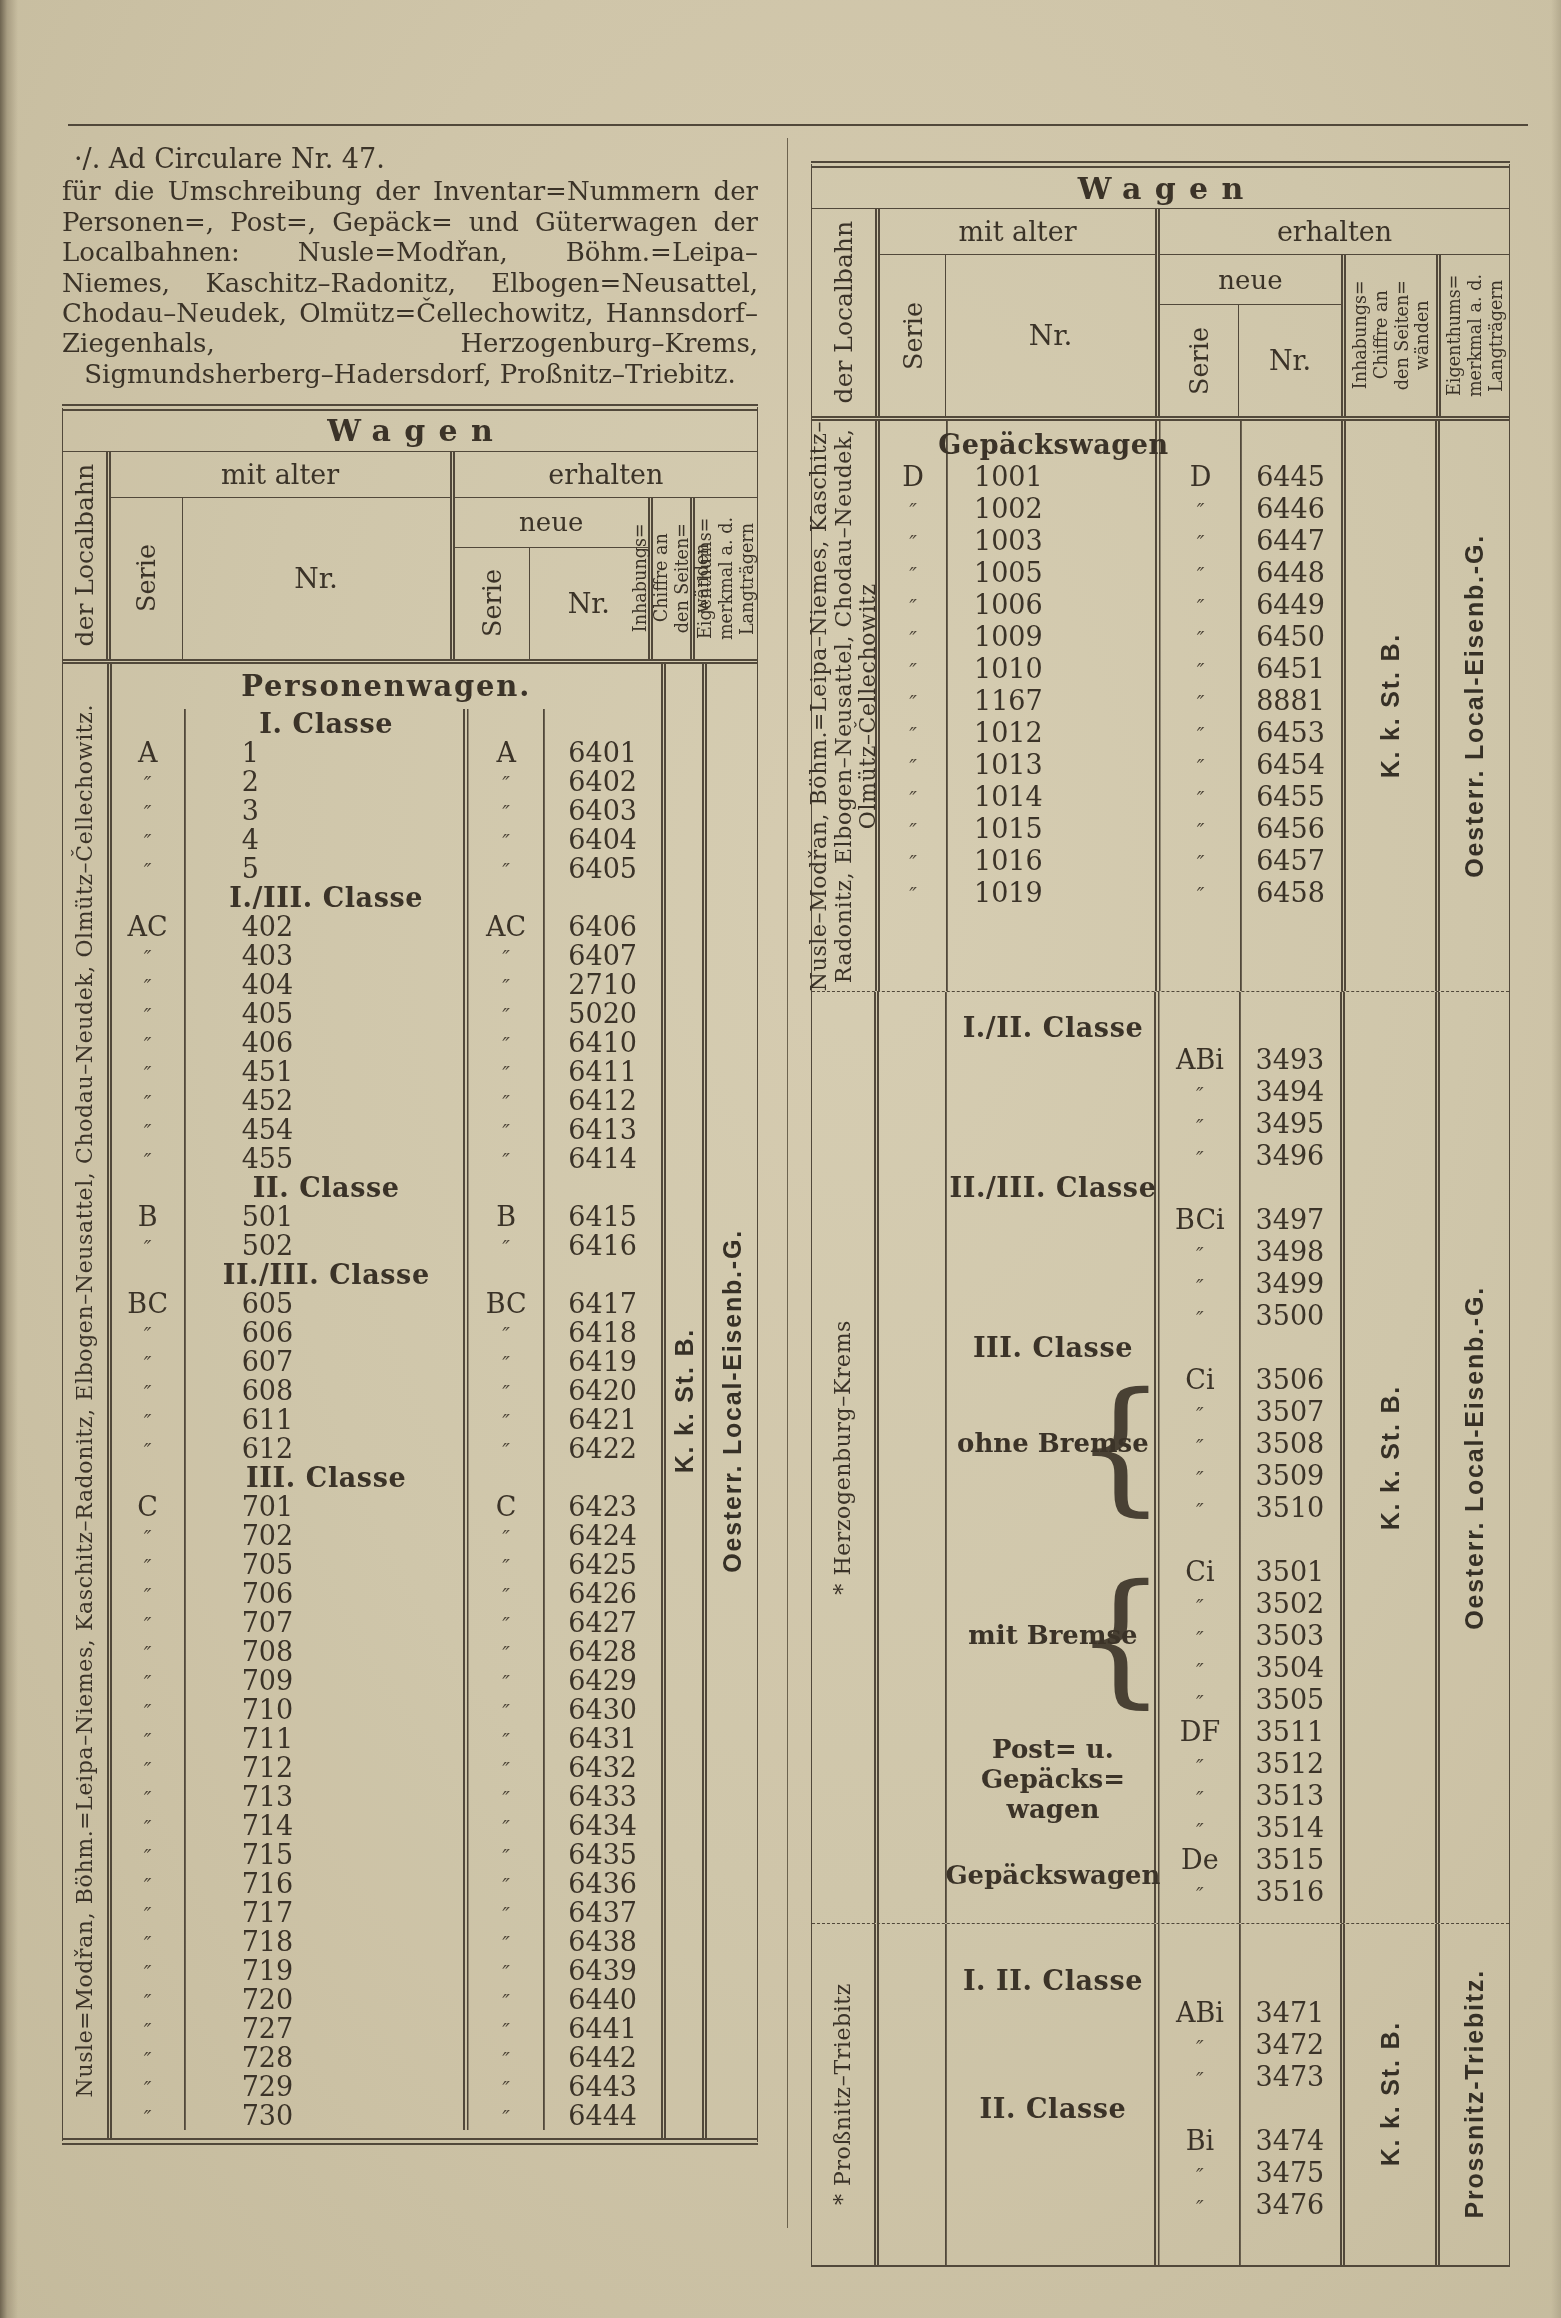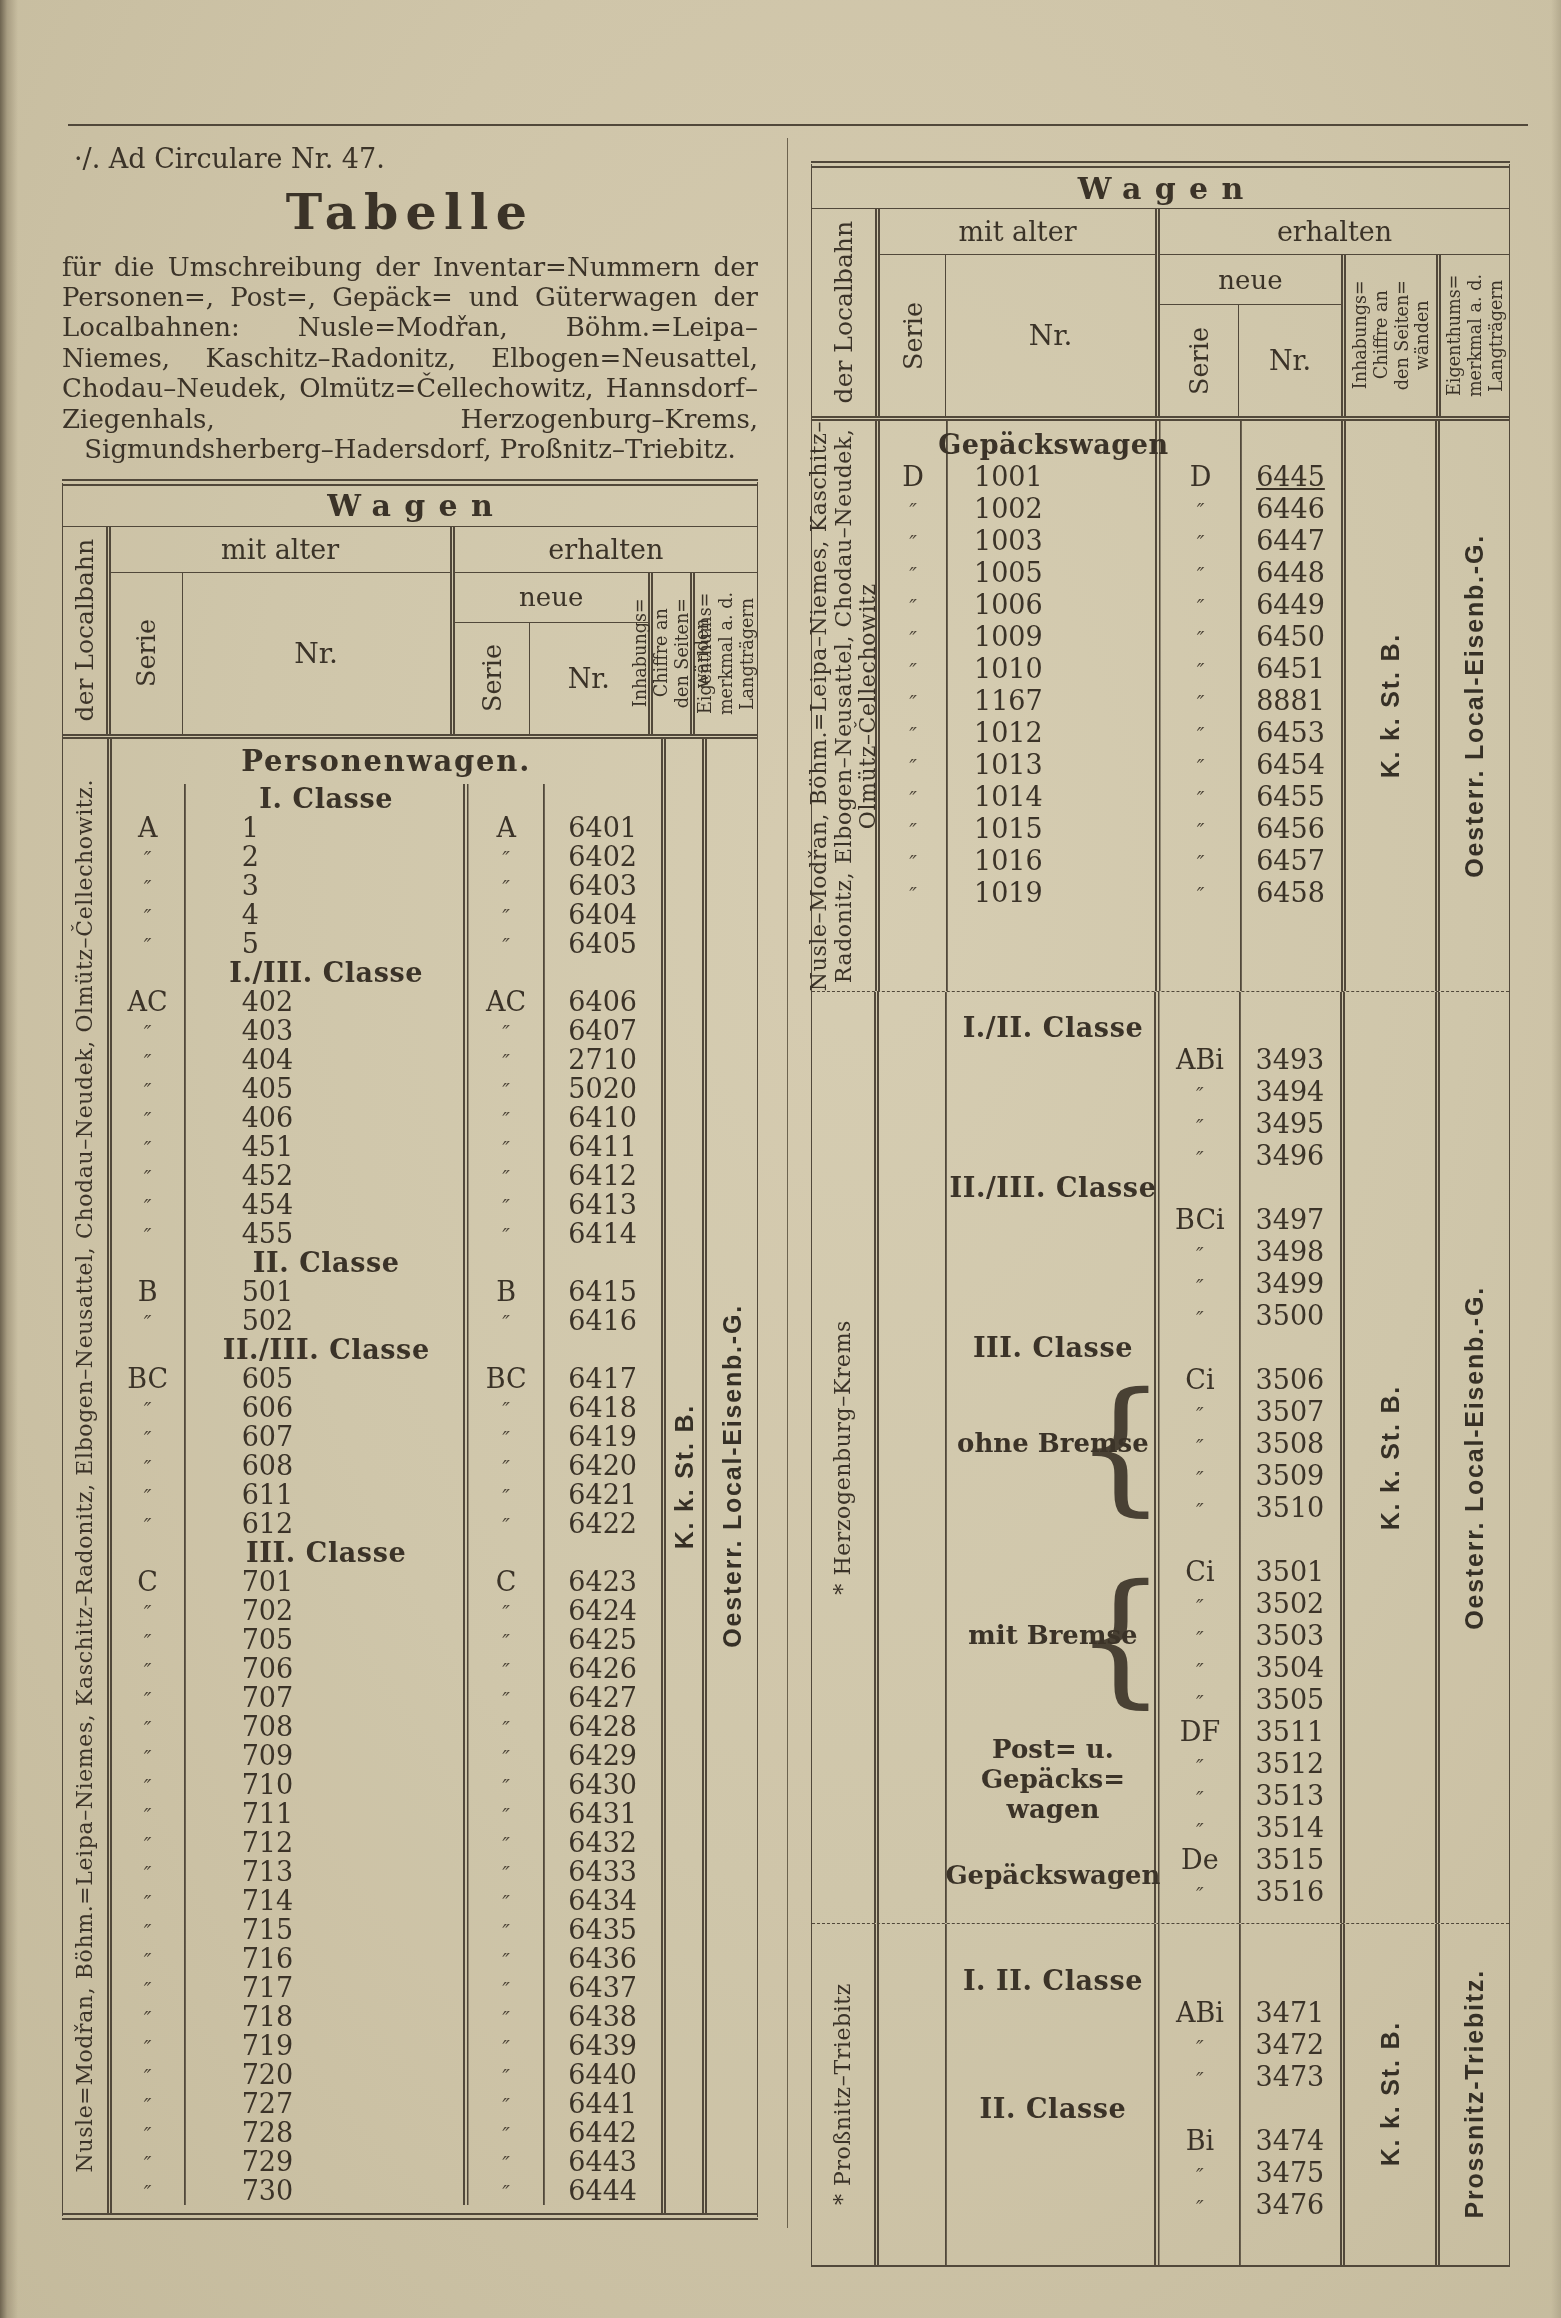--- a/index.html
+++ b/index.html
@@ -111,21 +111,20 @@
 
 <div class="page" style="--ink: #3b3328; --lc: #51483a; --paper: #cfc5a9;">
   <div class="gutter"></div>
   <div class="edge-r"></div>
 
   <div class="rule-top"></div>
   <div class="vdiv"></div>
 
   <div class="colL">
     <div class="annotation">·/. Ad Circulare Nr. 47.</div>
-    <div class="doc-title">Tabelle</div>
     <div class="intro">für die Umschreibung der Inventar=Nummern der Personen=, Post=, Gepäck= und Güterwagen der Localbahnen: Nusle=Modřan, Böhm.=Leipa–Niemes, Kaschitz–Radonitz, Elbogen=Neusattel, Chodau–Neudek, Olmütz=Čellechowitz, Hannsdorf–Ziegenhals, Herzogenburg–Krems, Sigmundsherberg–Hadersdorf, Proßnitz–Triebitz.</div>
 
     <div class="wtable lt">
       <div class="wt-title">Wagen</div>
       <div class="wt-head">
         <div class="hc-lb">
             <span class="rot hlb">der Localbahn</span>
           </div>
         <div class="hgA">
           <div class="hgrp-top">mit alter</div>
@@ -412,21 +411,21 @@
               <div class="rot lbtext" style="display: block;">Nusle–Modřan, Böhm.=Leipa–Niemes, Kaschitz–
 Radonitz, Elbogen–Neusattel, Chodau–Neudek,
 Olmütz–Čellechowitz</div>
             </div>
             <div class="mid">
               <div class="grid">
                 <div class="cell csub" style="grid-area: 1 / 2;">Gepäckswagen</div>
                 <div class="cell c-ser" style="grid-area: 2 / 1;">D</div>
                 <div class="cell c-onr" style="grid-area: 2 / 2;">1001</div>
                 <div class="cell c-ser" style="grid-area: 2 / 3;">D</div>
-                <div class="cell c-nnr" style="grid-area: 2 / 4; text-decoration: underline;">6445</div>
+                <div class="cell c-nnr" style="grid-area: 2 / 4;">6445</div>
                 <div class="cell c-ser ditto" style="grid-area: 3 / 1;">″</div>
                 <div class="cell c-onr" style="grid-area: 3 / 2; text-align: center;">1002</div>
                 <div class="cell c-ser ditto" style="grid-area: 3 / 3;">″</div>
                 <div class="cell c-nnr" style="grid-area: 3 / 4;">6446</div>
                 <div class="cell c-ser ditto" style="grid-area: 4 / 1;">″</div>
                 <div class="cell c-onr" style="grid-area: 4 / 2;">1003</div>
                 <div class="cell c-ser ditto" style="grid-area: 4 / 3;">″</div>
                 <div class="cell c-nnr" style="grid-area: 4 / 4;">6447</div>
                 <div class="cell c-ser ditto" style="grid-area: 5 / 1;">″</div>
                 <div class="cell c-onr" style="grid-area: 5 / 2;">1005</div>

